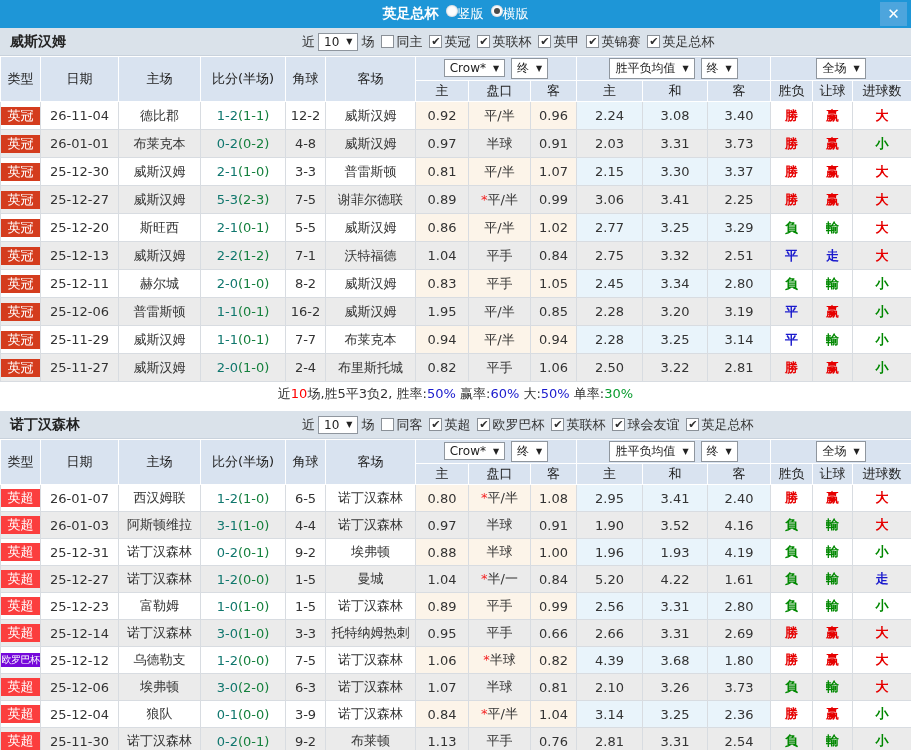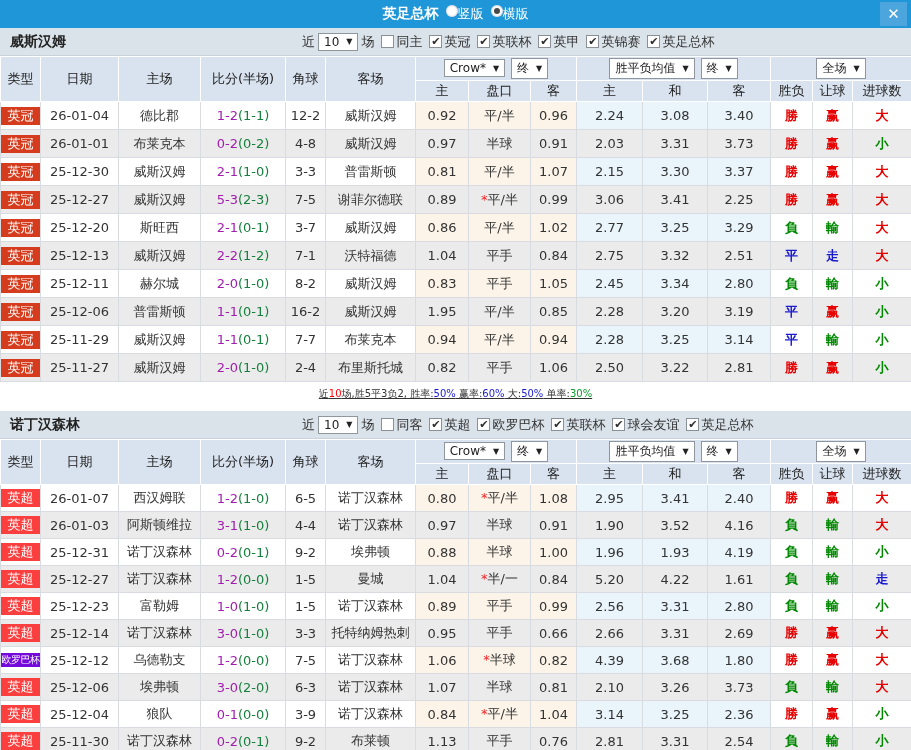--- a/index.html
+++ b/index.html
@@ -36,26 +36,26 @@
   table.results thead tr.sub th { height:20px; }
   table.results td { border:1px solid #d8dce1; text-align:center; font-size:13px; color:#333; padding:0; overflow:hidden; white-space:nowrap; }
   tr.even td { background:#ebebeb; }
   td.cream { background:#fcf4e9; }
   td.blue  { background:#e9f4fb; }
   .section1 tbody tr { height:28px; }
   .section2 tbody tr { height:27px; }
   .badge { display:block; width:100%; color:#fff; font-size:13px; }
   .badge.small { font-size:10px; letter-spacing:-0.5px; }
   .self { color:#008800; }
-  .ft { color:#a21caf; }
+  .ft { color:#0f766e; }
   .ht { color:#15803d; }
   .star { color:#f42424; }
   td.res span { font-weight:bold; }
 
-  .summary { height:24px; line-height:24px; text-align:center; font-size:10px; color:#333; background:#fff;text-decoration:underline; }
+  .summary { height:24px; line-height:24px; text-align:center; font-size:13px; color:#333; background:#fff; }
   .section2 { margin-top:5px; }
 </style>
 </head>
 <body>
 
 <div class="window">
   <div class="titlebar">
     <div class="title-group">
       <span class="win-title">英足总杯</span>
       <span class="radio-wrap">
@@ -151,21 +151,21 @@
               <th>胜负</th>
               <th>让球</th>
               <th>进球数</th>
             </tr>
           </thead>
           <tbody>
             <tr class="odd">
               <td>
                 <span class="badge" style="background: rgb(212, 60, 29);">英冠</span>
               </td>
-              <td>26-01-04</td>
+              <td>26-11-04</td>
               <td>德比郡</td>
               <td><span class="ft">1-2</span><span class="ht">(1-1)</span></td>
               <td>12-2</td>
               <td class="self">威斯汉姆</td>
               <td class="cream">0.92</td>
               <td class="cream"><span>平/半</span></td>
               <td class="cream">0.96</td>
               <td class="blue">2.24</td>
               <td class="blue">3.08</td>
               <td class="blue">3.40</td>
@@ -230,21 +230,21 @@
               <td class="res"><span style="color: rgb(230, 0, 0);">赢</span></td>
               <td class="res"><span style="color: rgb(230, 0, 0);">大</span></td>
             </tr>
             <tr class="odd">
               <td>
                 <span class="badge" style="background: rgb(212, 60, 29);">英冠</span>
               </td>
               <td>25-12-20</td>
               <td>斯旺西</td>
               <td><span class="ft">2-1</span><span class="ht">(0-1)</span></td>
-              <td>3-7</td>
+              <td>5-5</td>
               <td class="self">威斯汉姆</td>
               <td class="cream">0.86</td>
               <td class="cream"><span>平/半</span></td>
               <td class="cream">1.02</td>
               <td class="blue">2.77</td>
               <td class="blue">3.25</td>
               <td class="blue">3.29</td>
               <td class="res"><span style="color: rgb(0, 136, 0);">負</span></td>
               <td class="res"><span style="color: rgb(0, 136, 0);">輸</span></td>
               <td class="res"><span style="color: rgb(230, 0, 0);">大</span></td>

